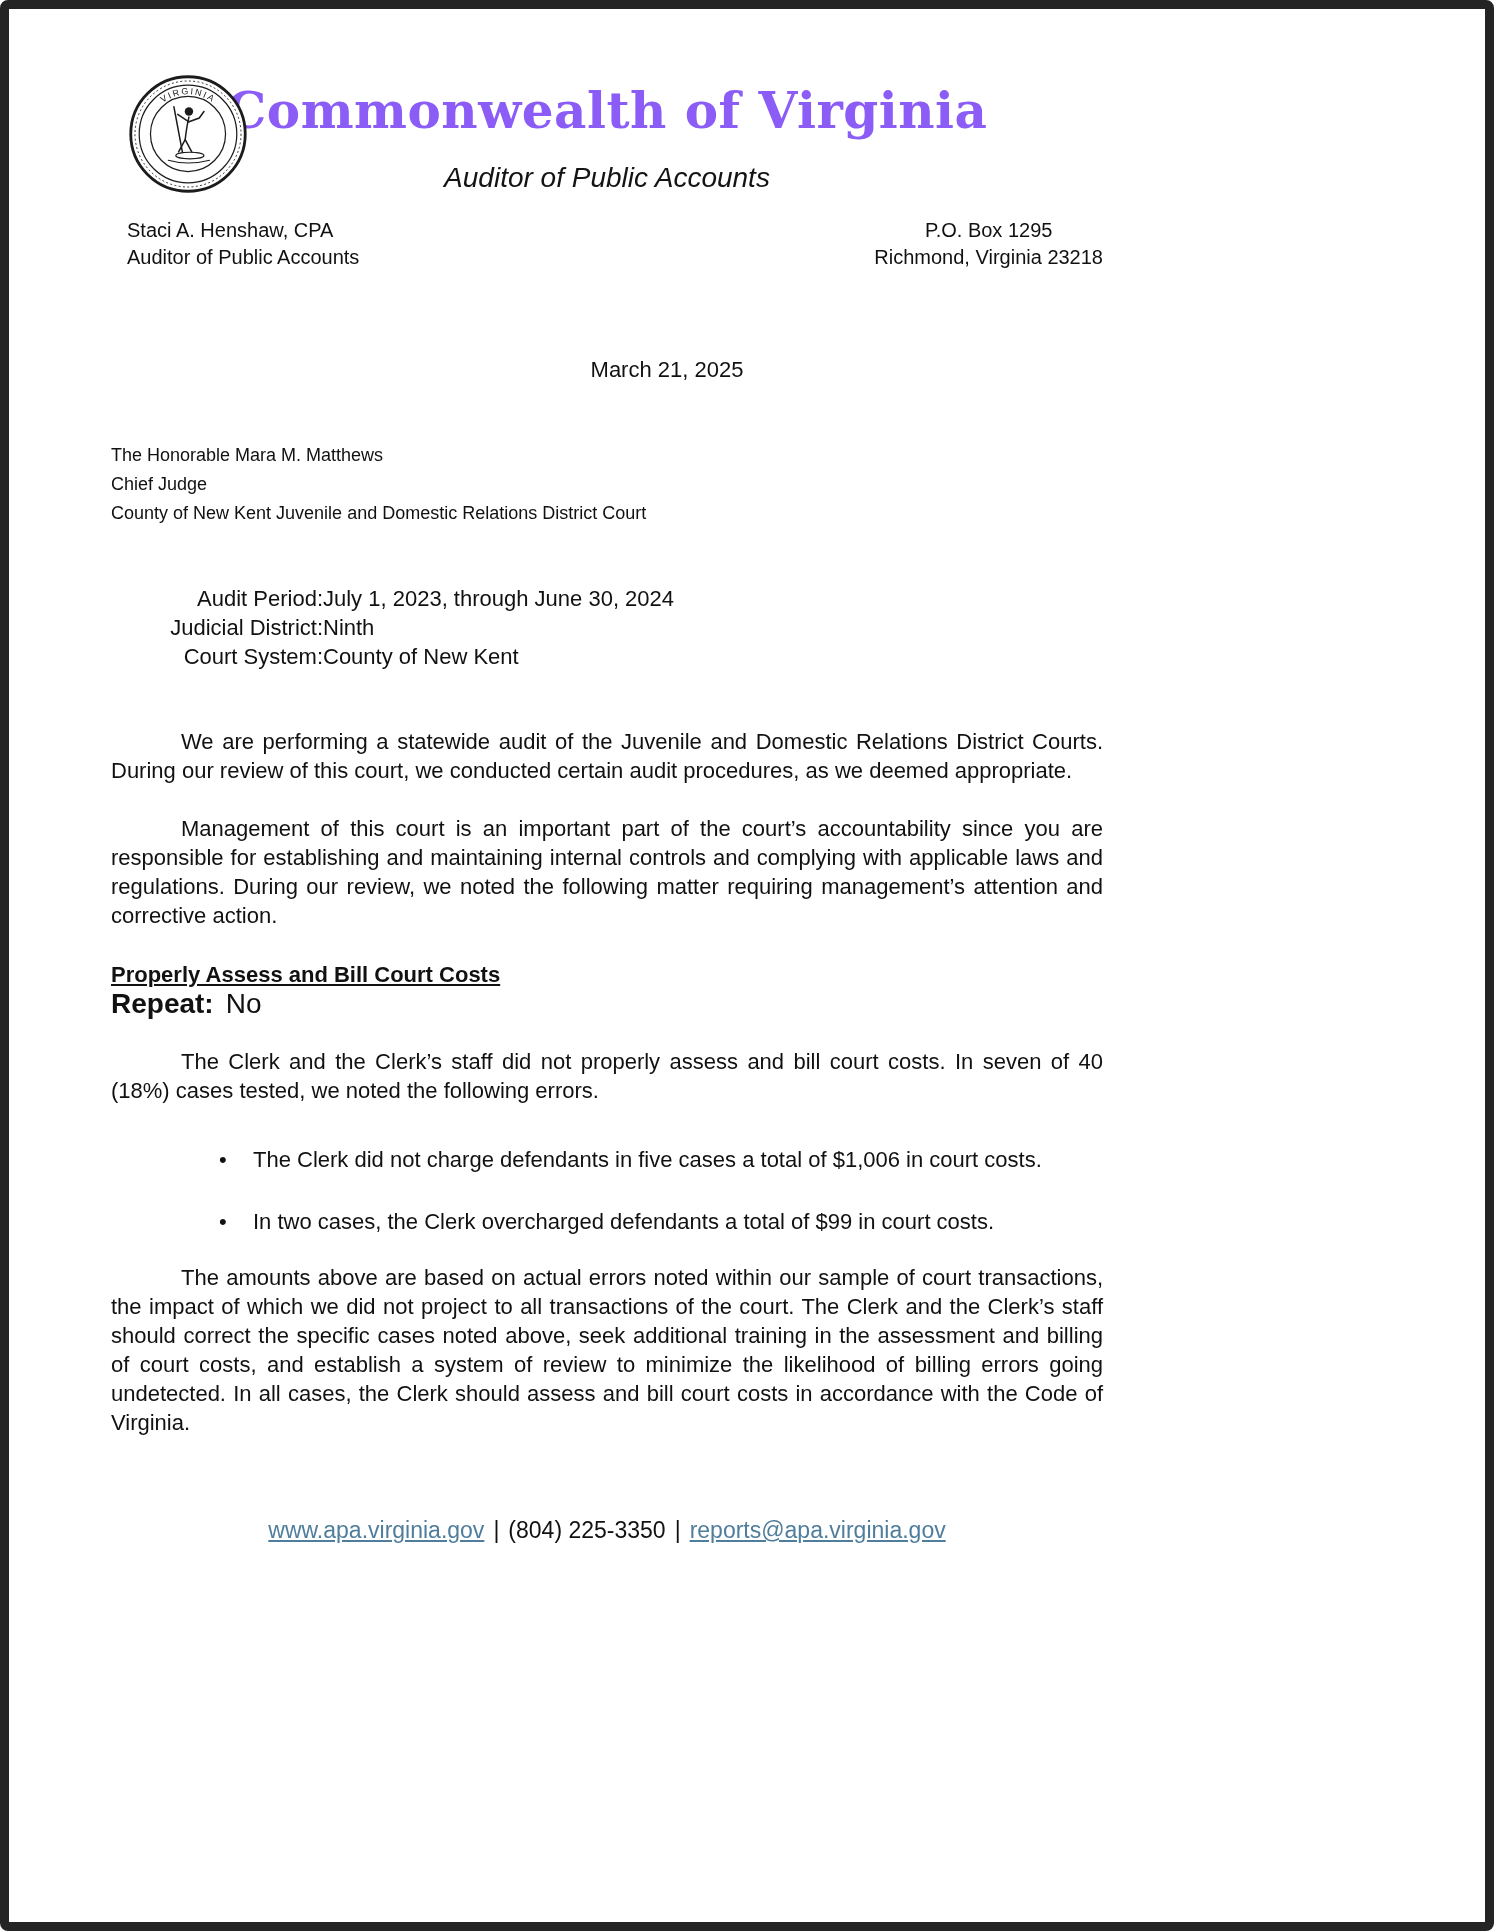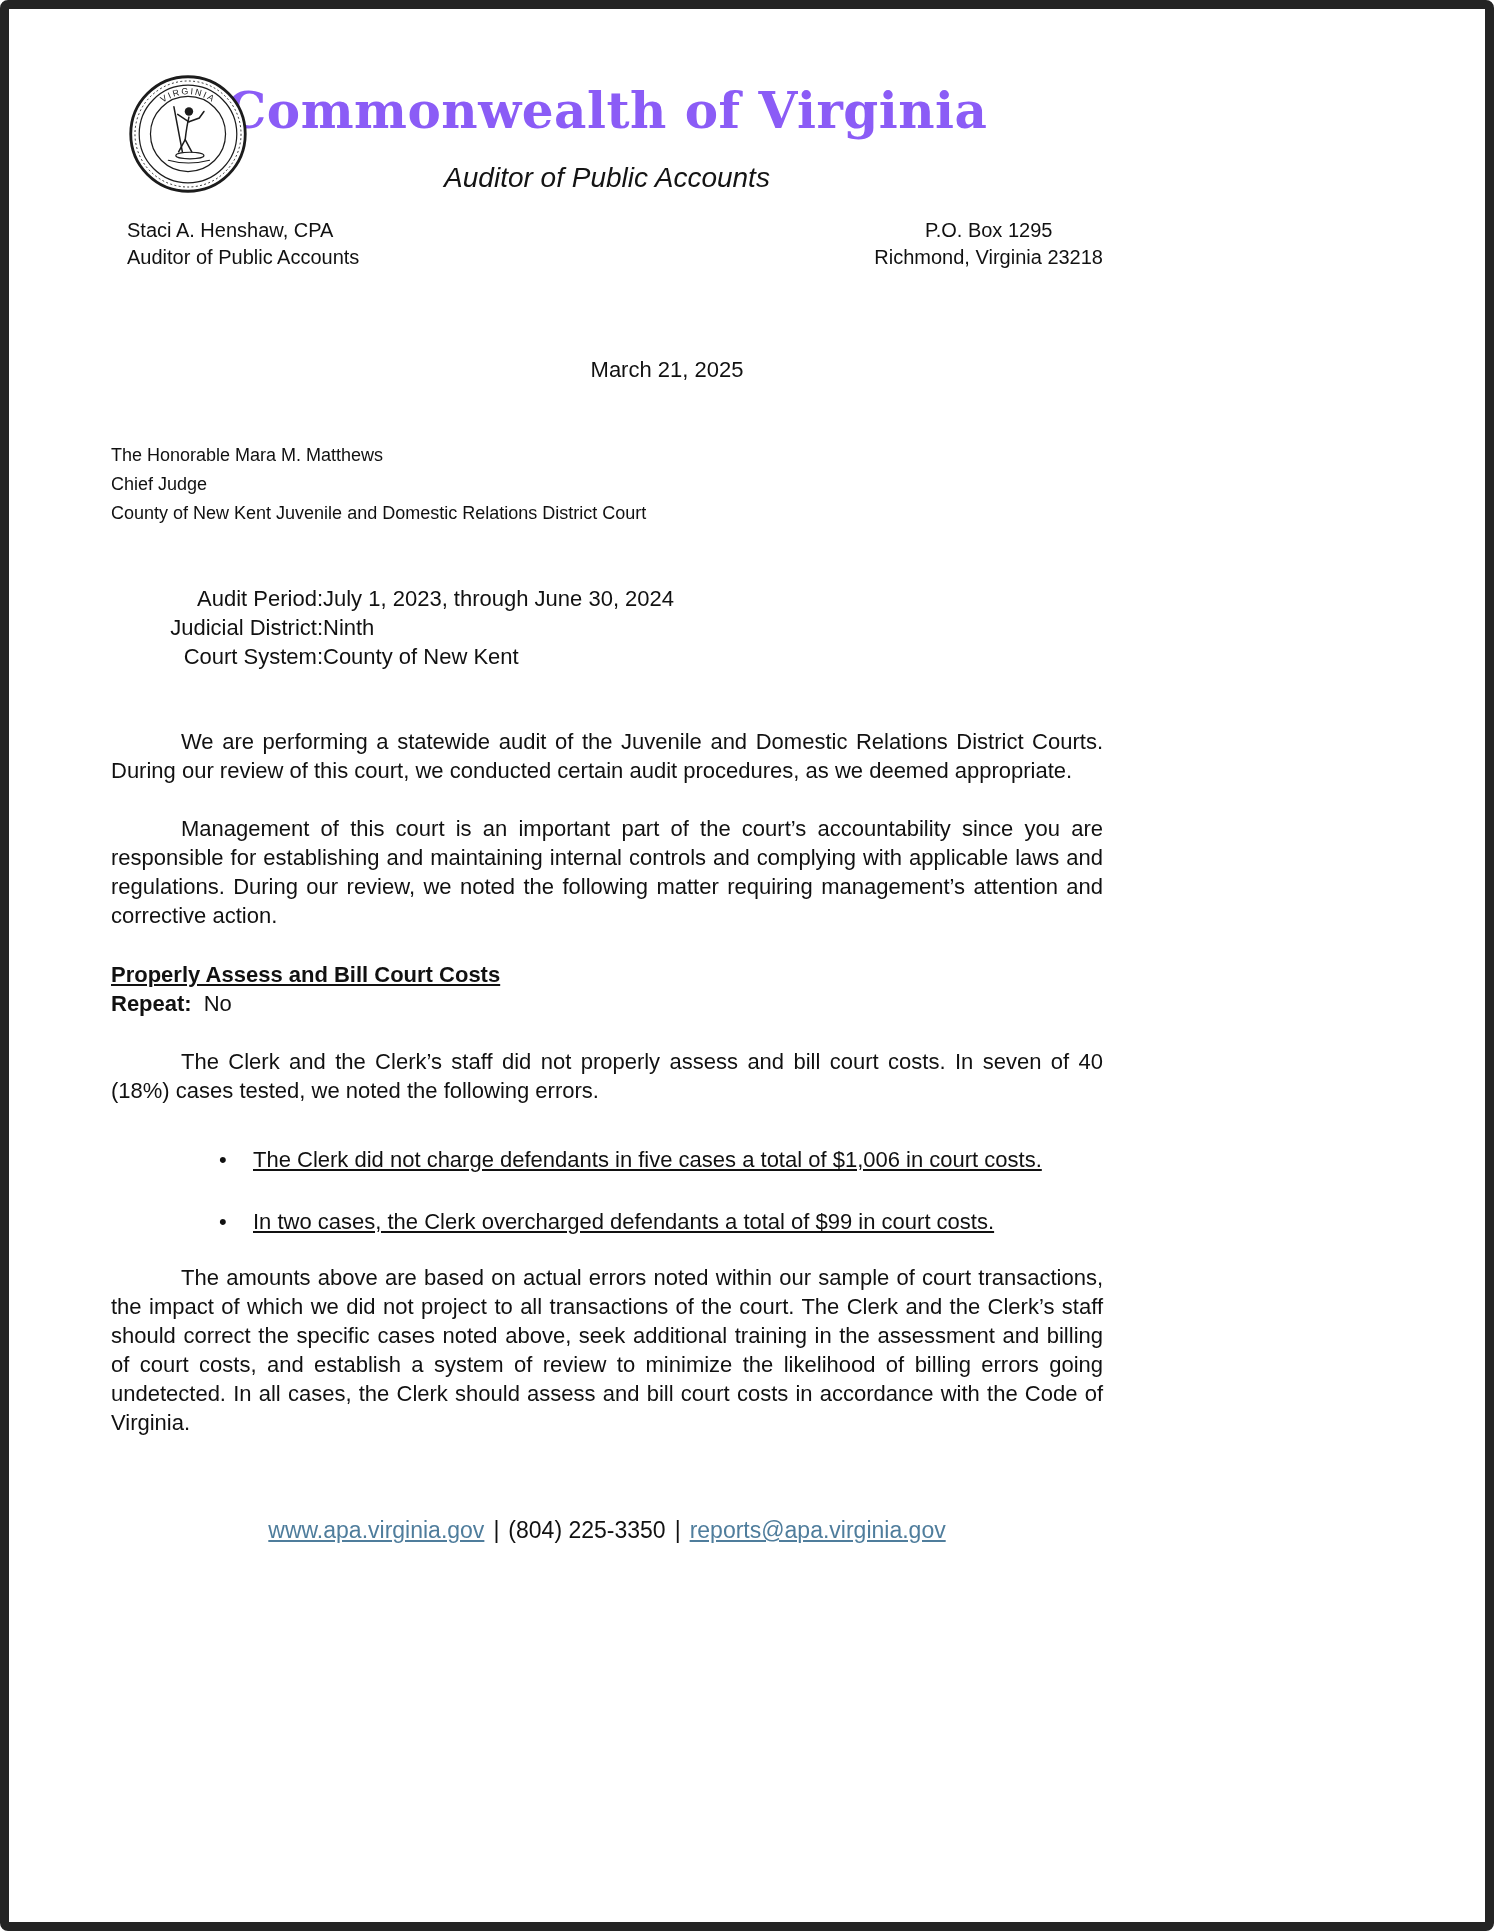--- a/index.html
+++ b/index.html
@@ -90,37 +90,37 @@
   .para.first { margin-top: 56px; }
 
   .finding-heading {
     margin-top: 30px;
     font-size: 22px;
     line-height: 29px;
     font-weight: bold;
     text-decoration: underline;
   }
   .repeat-line {
-    font-size: 22px;
+    font-size: 28px;
     line-height: 29px;
   }
   .repeat-label { font-weight: bold; margin-right: 12px; }
 
   .bullet-item {
     display: flex;
     font-size: 22px;
     line-height: 29px;
   }
   .bullet-item.b1 { margin-top: 40px; }
   .bullet-item.b2 { margin-top: 33px; }
   .bullet-glyph {
     flex: 0 0 34px;
     margin-left: 108px;
   }
-  .bullet-text { flex: 1; text-decoration: underline; }
+  .bullet-text { flex: 1; }
 
   .para.closing { margin-top: 27px; }
 
   
   .footer {
     margin-top: 80px;
     text-align: center;
     font-size: 23px;
     color: #111111;
   }

